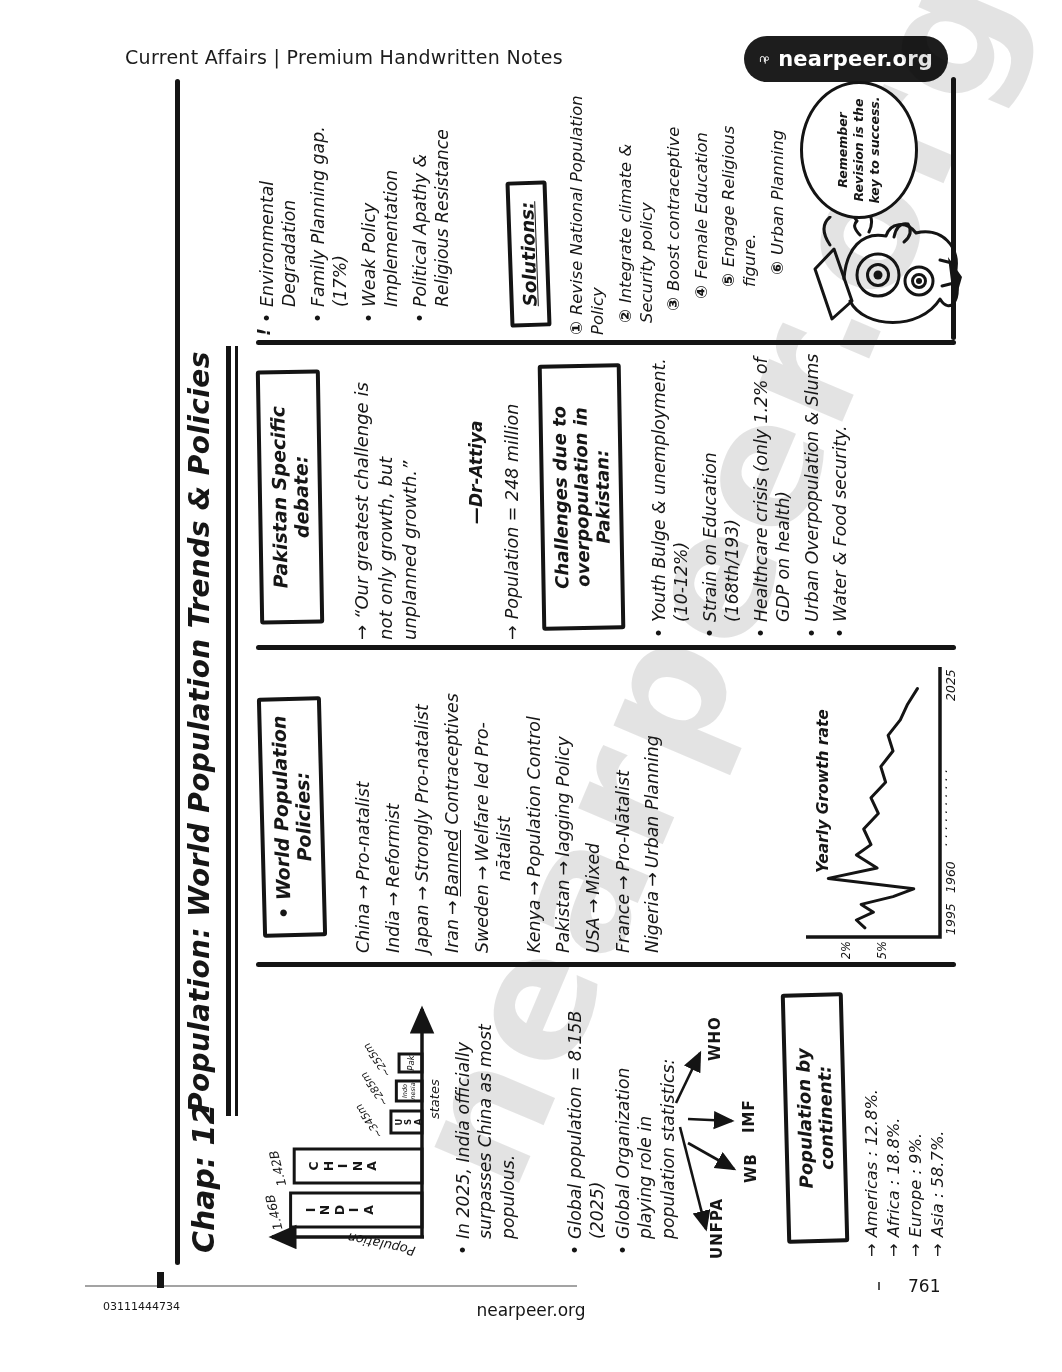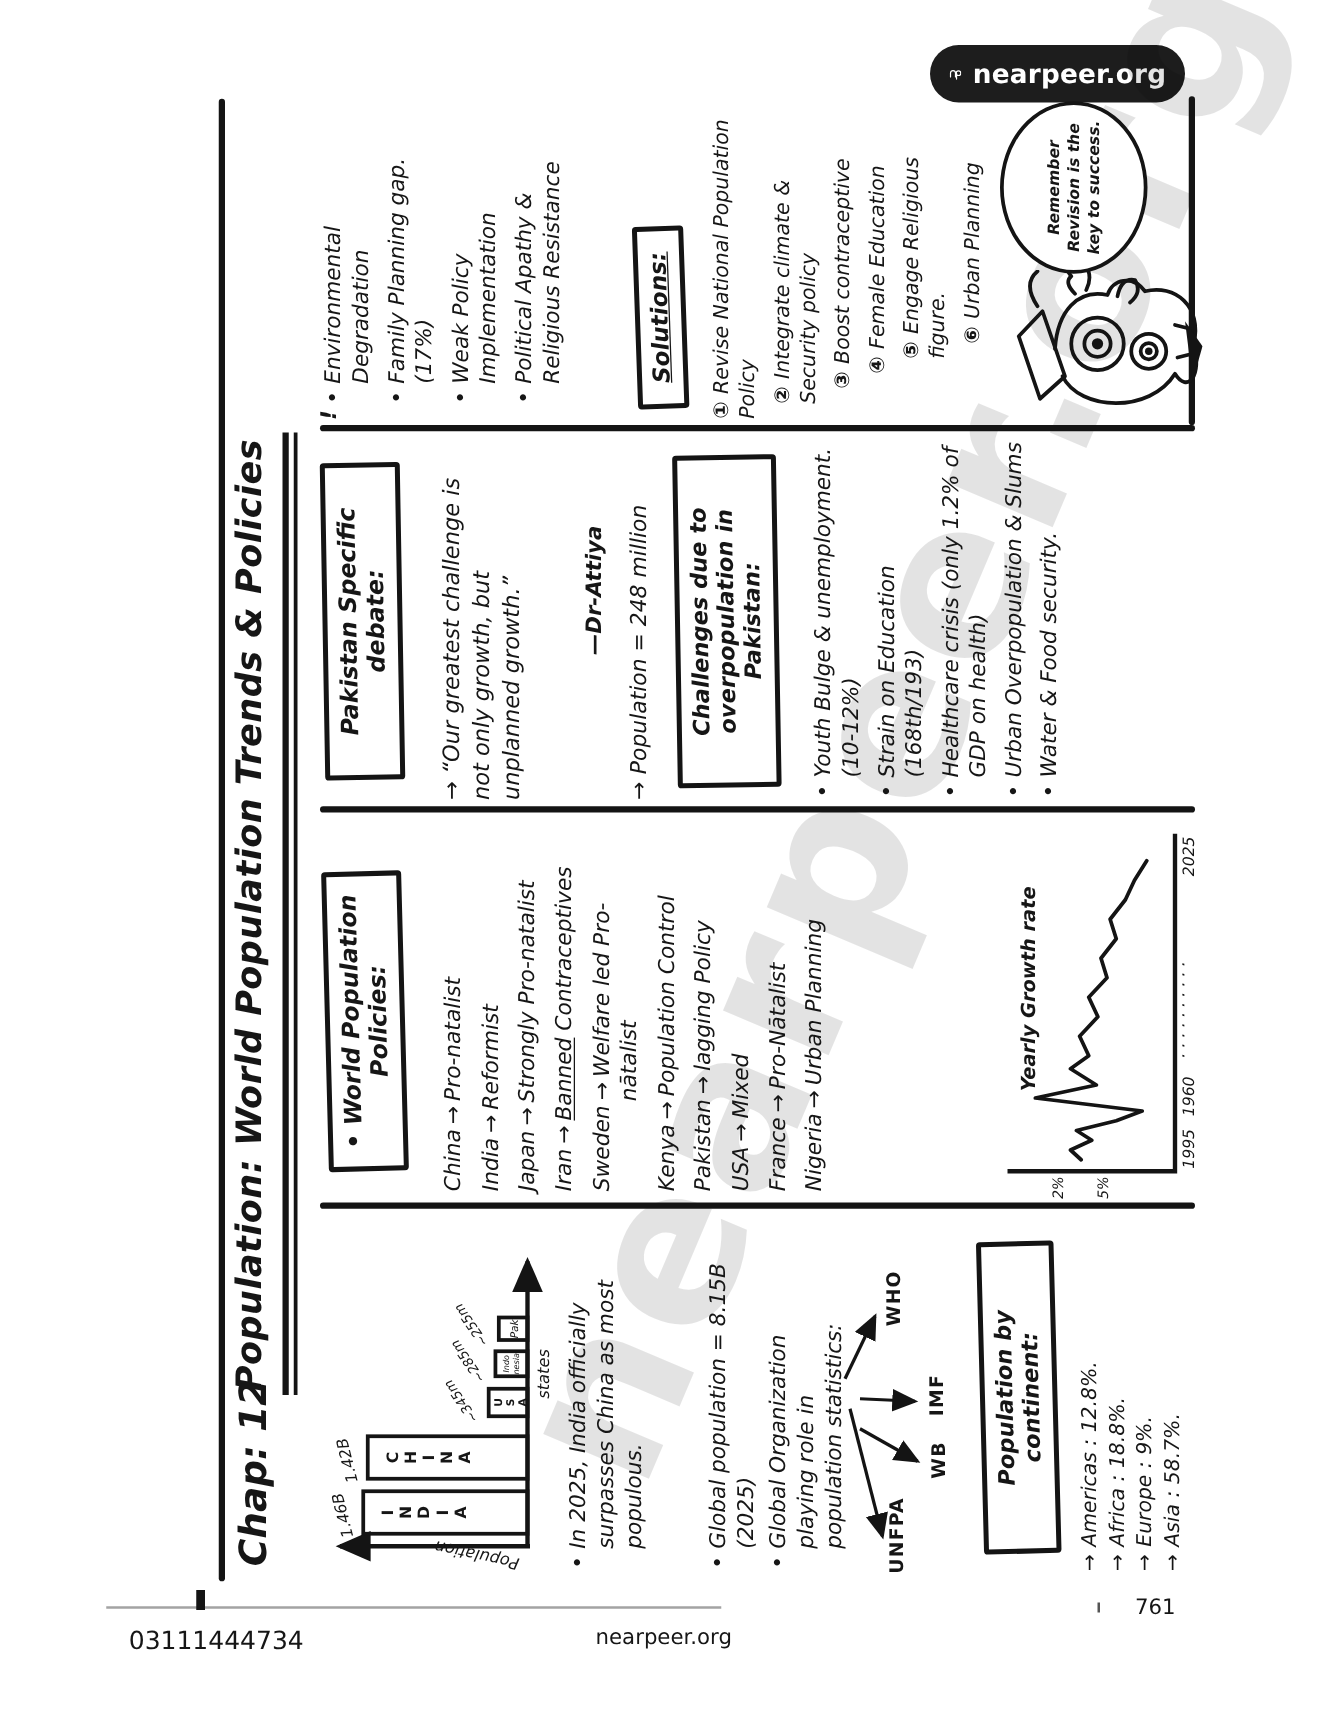--- a/index.html
+++ b/index.html
@@ -5,21 +5,21 @@
   html,body{margin:0;padding:0;}
   body{width:1062px;height:1372px;background:#fff;position:relative;overflow:hidden;
        font-family:"DejaVu Sans",sans-serif;color:#161616;}
   .page{position:absolute;inset:0;background:#fff;}
 
   
   .header-title{position:absolute;left:125px;top:46px;font-size:19px;letter-spacing:.3px;color:#1c1c1c;}
   .logo{position:absolute;left:744px;top:36px;width:204px;height:46px;background:#1d1d1d;border-radius:25px;
         display:flex;align-items:center;gap:9px;padding:0 15px;box-sizing:border-box;}
   .logo-text{color:#fff;font-size:21px;font-weight:600;letter-spacing:.2px;}
-  .footer-phone{position:absolute;left:103px;top:1300px;font-size:20px;text-align:center;}
+  .footer-phone{position:absolute;left:103px;top:1300px;font-size:11px;text-align:center;}
   .footer-site{position:absolute;left:50%;transform:translateX(-50%);top:1300px;font-size:17px;}
   .footer-page{position:absolute;left:908px;top:1276px;font-size:17px;}
   .scanline{position:absolute;left:85px;top:1285px;width:492px;border-top:2px solid rgba(50,50,50,.45);}
   .scantick{position:absolute;left:157px;top:1272px;width:7px;height:16px;background:#141414;}
   .scantick2{position:absolute;left:878px;top:1282px;width:2px;height:8px;background:#555;}
 
   
   .note-canvas{position:absolute;left:-30px;top:275px;width:1190px;height:790px;
                transform:rotate(-90deg);font-style:italic;color:#161616;}
   .watermark{position:absolute;left:130px;top:200px;font-size:168px;font-weight:700;font-style:normal;
@@ -91,20 +91,21 @@
 
   svg text{font-family:"DejaVu Sans",sans-serif;font-style:italic;fill:#161616;}
   svg .print{font-style:normal;}
   u{text-underline-offset:2px;}
 </style>
 </head>
 <body>
 
 <div class="page">
 
+  <div class="header-title">Current Affairs | Premium Handwritten Notes</div>
 
   <div class="logo">
     <svg width="36" height="32" viewBox="0 0 36 32">
       <path d="M5 25 V14 a7 7 0 0 1 14 0 v11" stroke="#fff" stroke-width="3.4" fill="none" stroke-linecap="round"></path>
       <path d="M22 31 V14" stroke="#fff" stroke-width="3.4" fill="none" stroke-linecap="round"></path>
       <circle cx="27.5" cy="14.5" r="6.5" stroke="#fff" stroke-width="3.2" fill="none"></circle>
     </svg>
     <span class="logo-text">nearpeer.org</span>
   </div>
 

